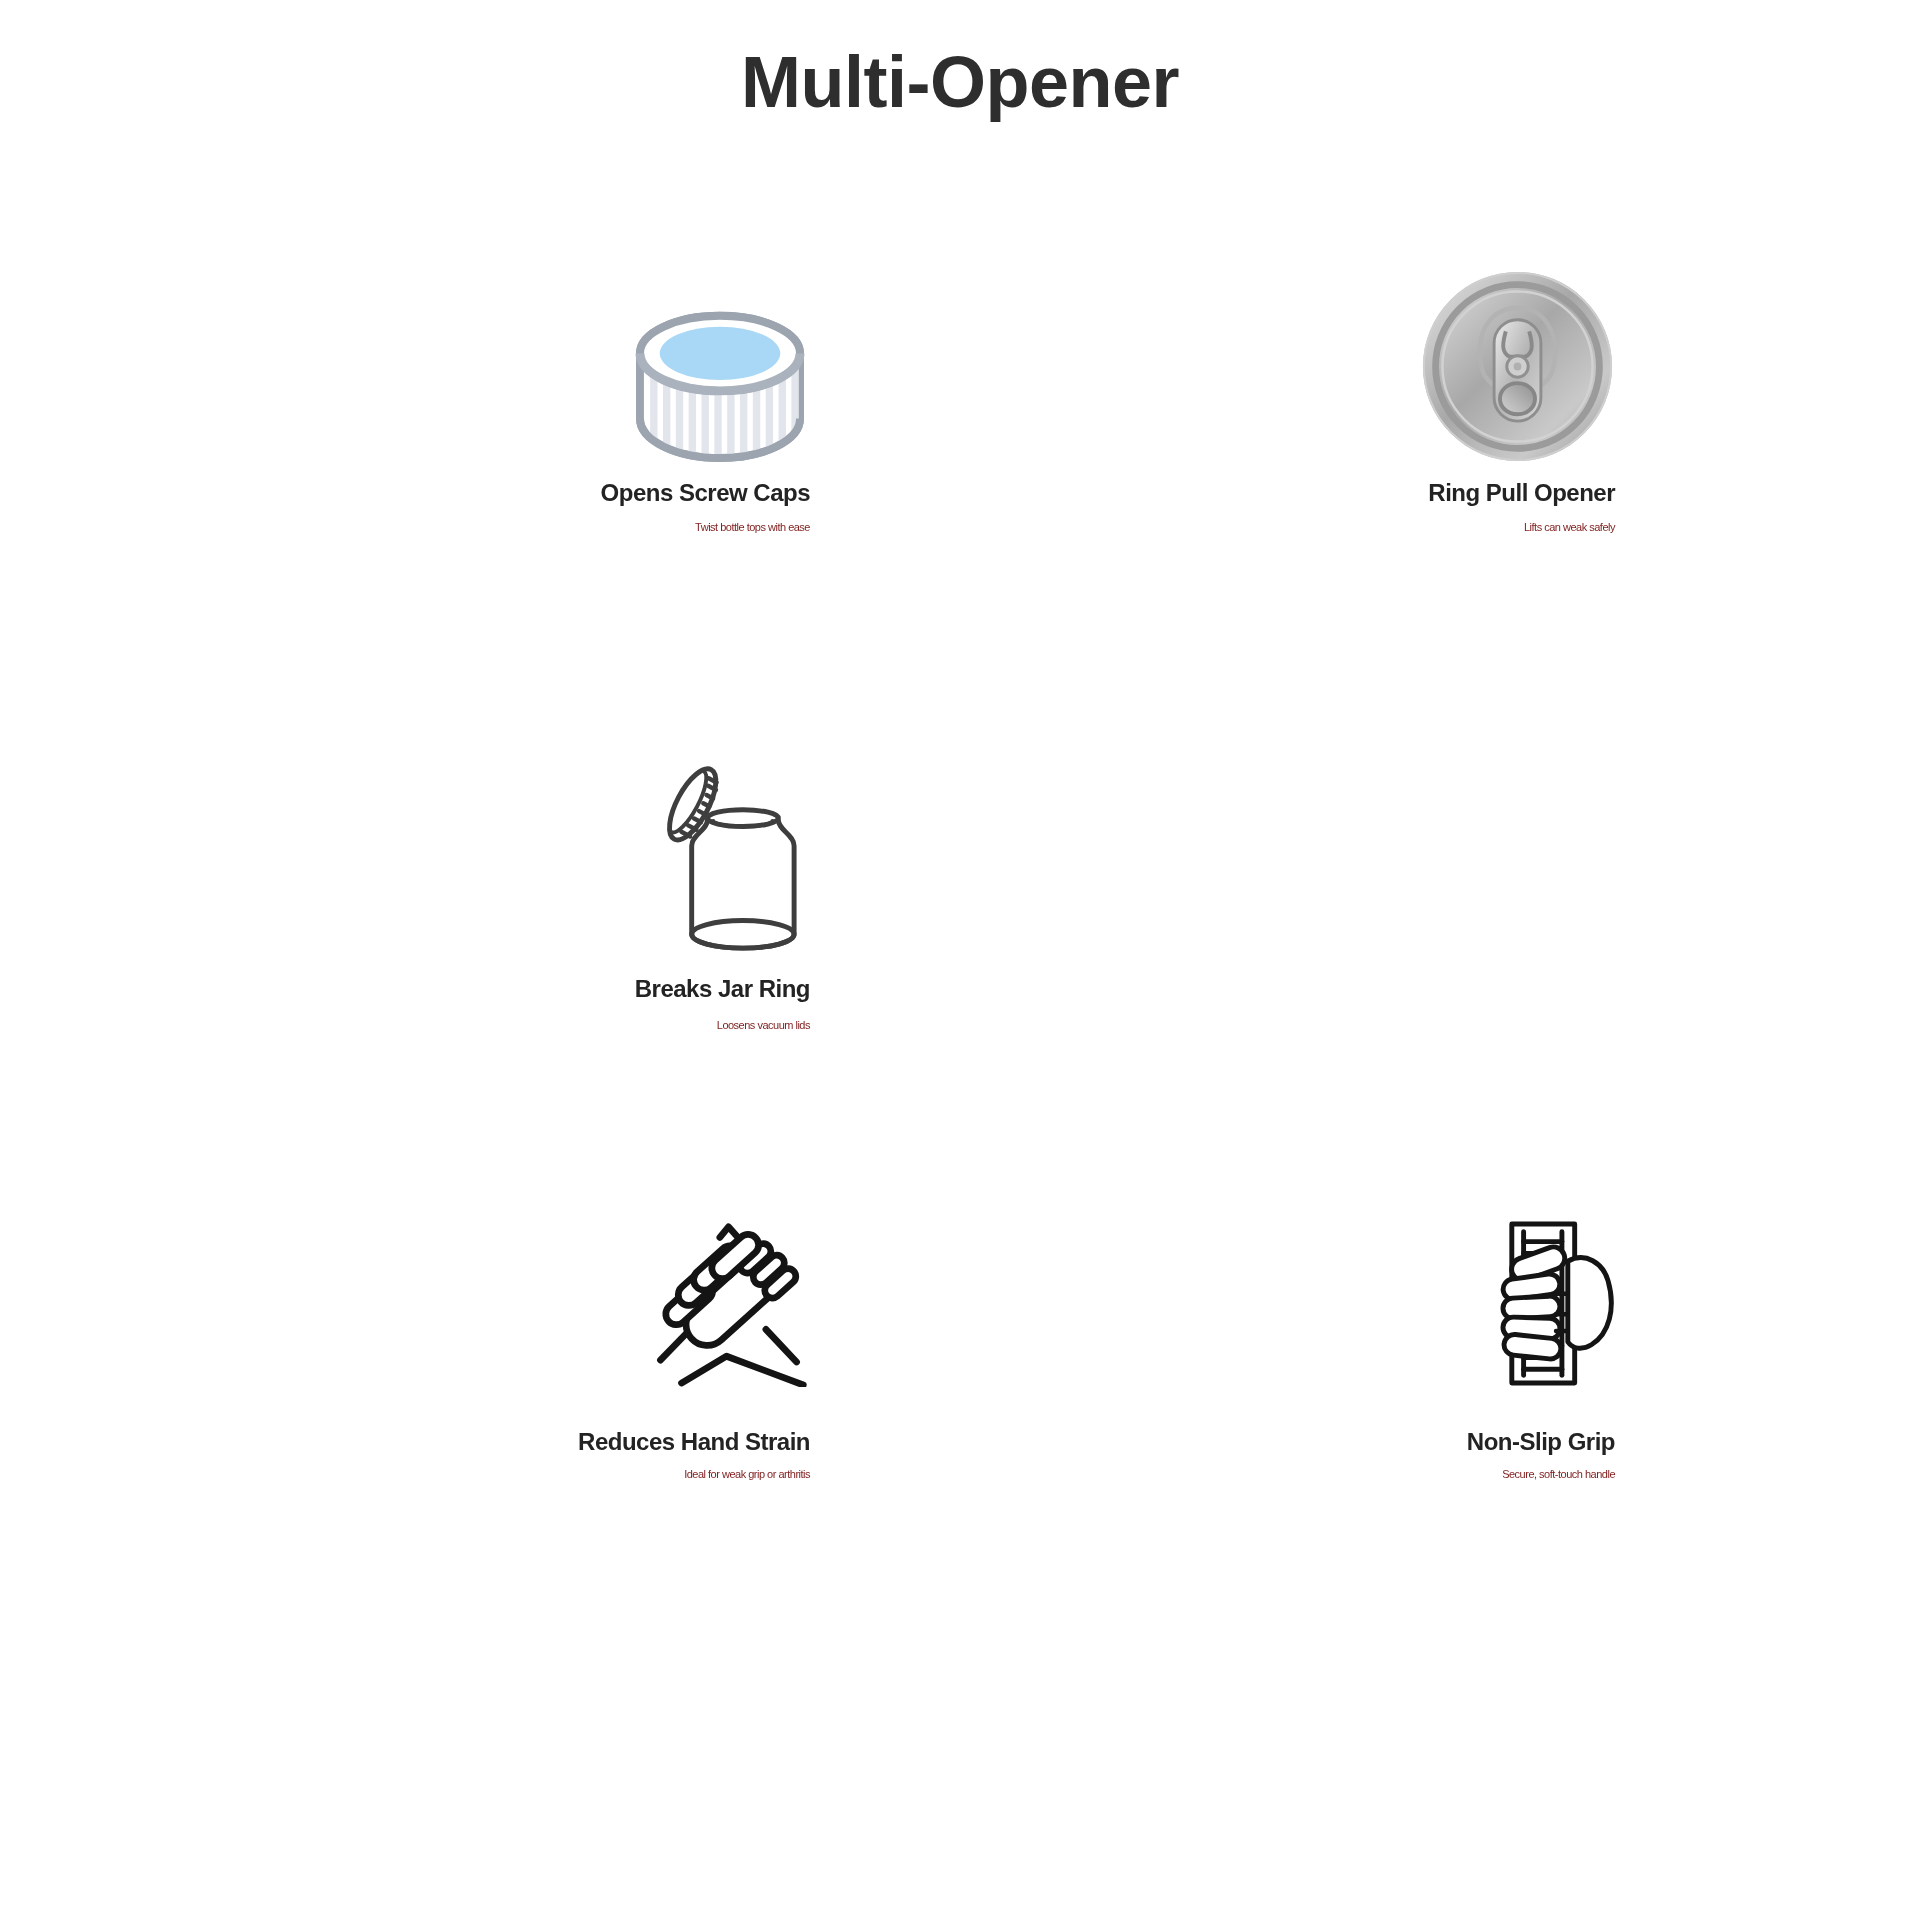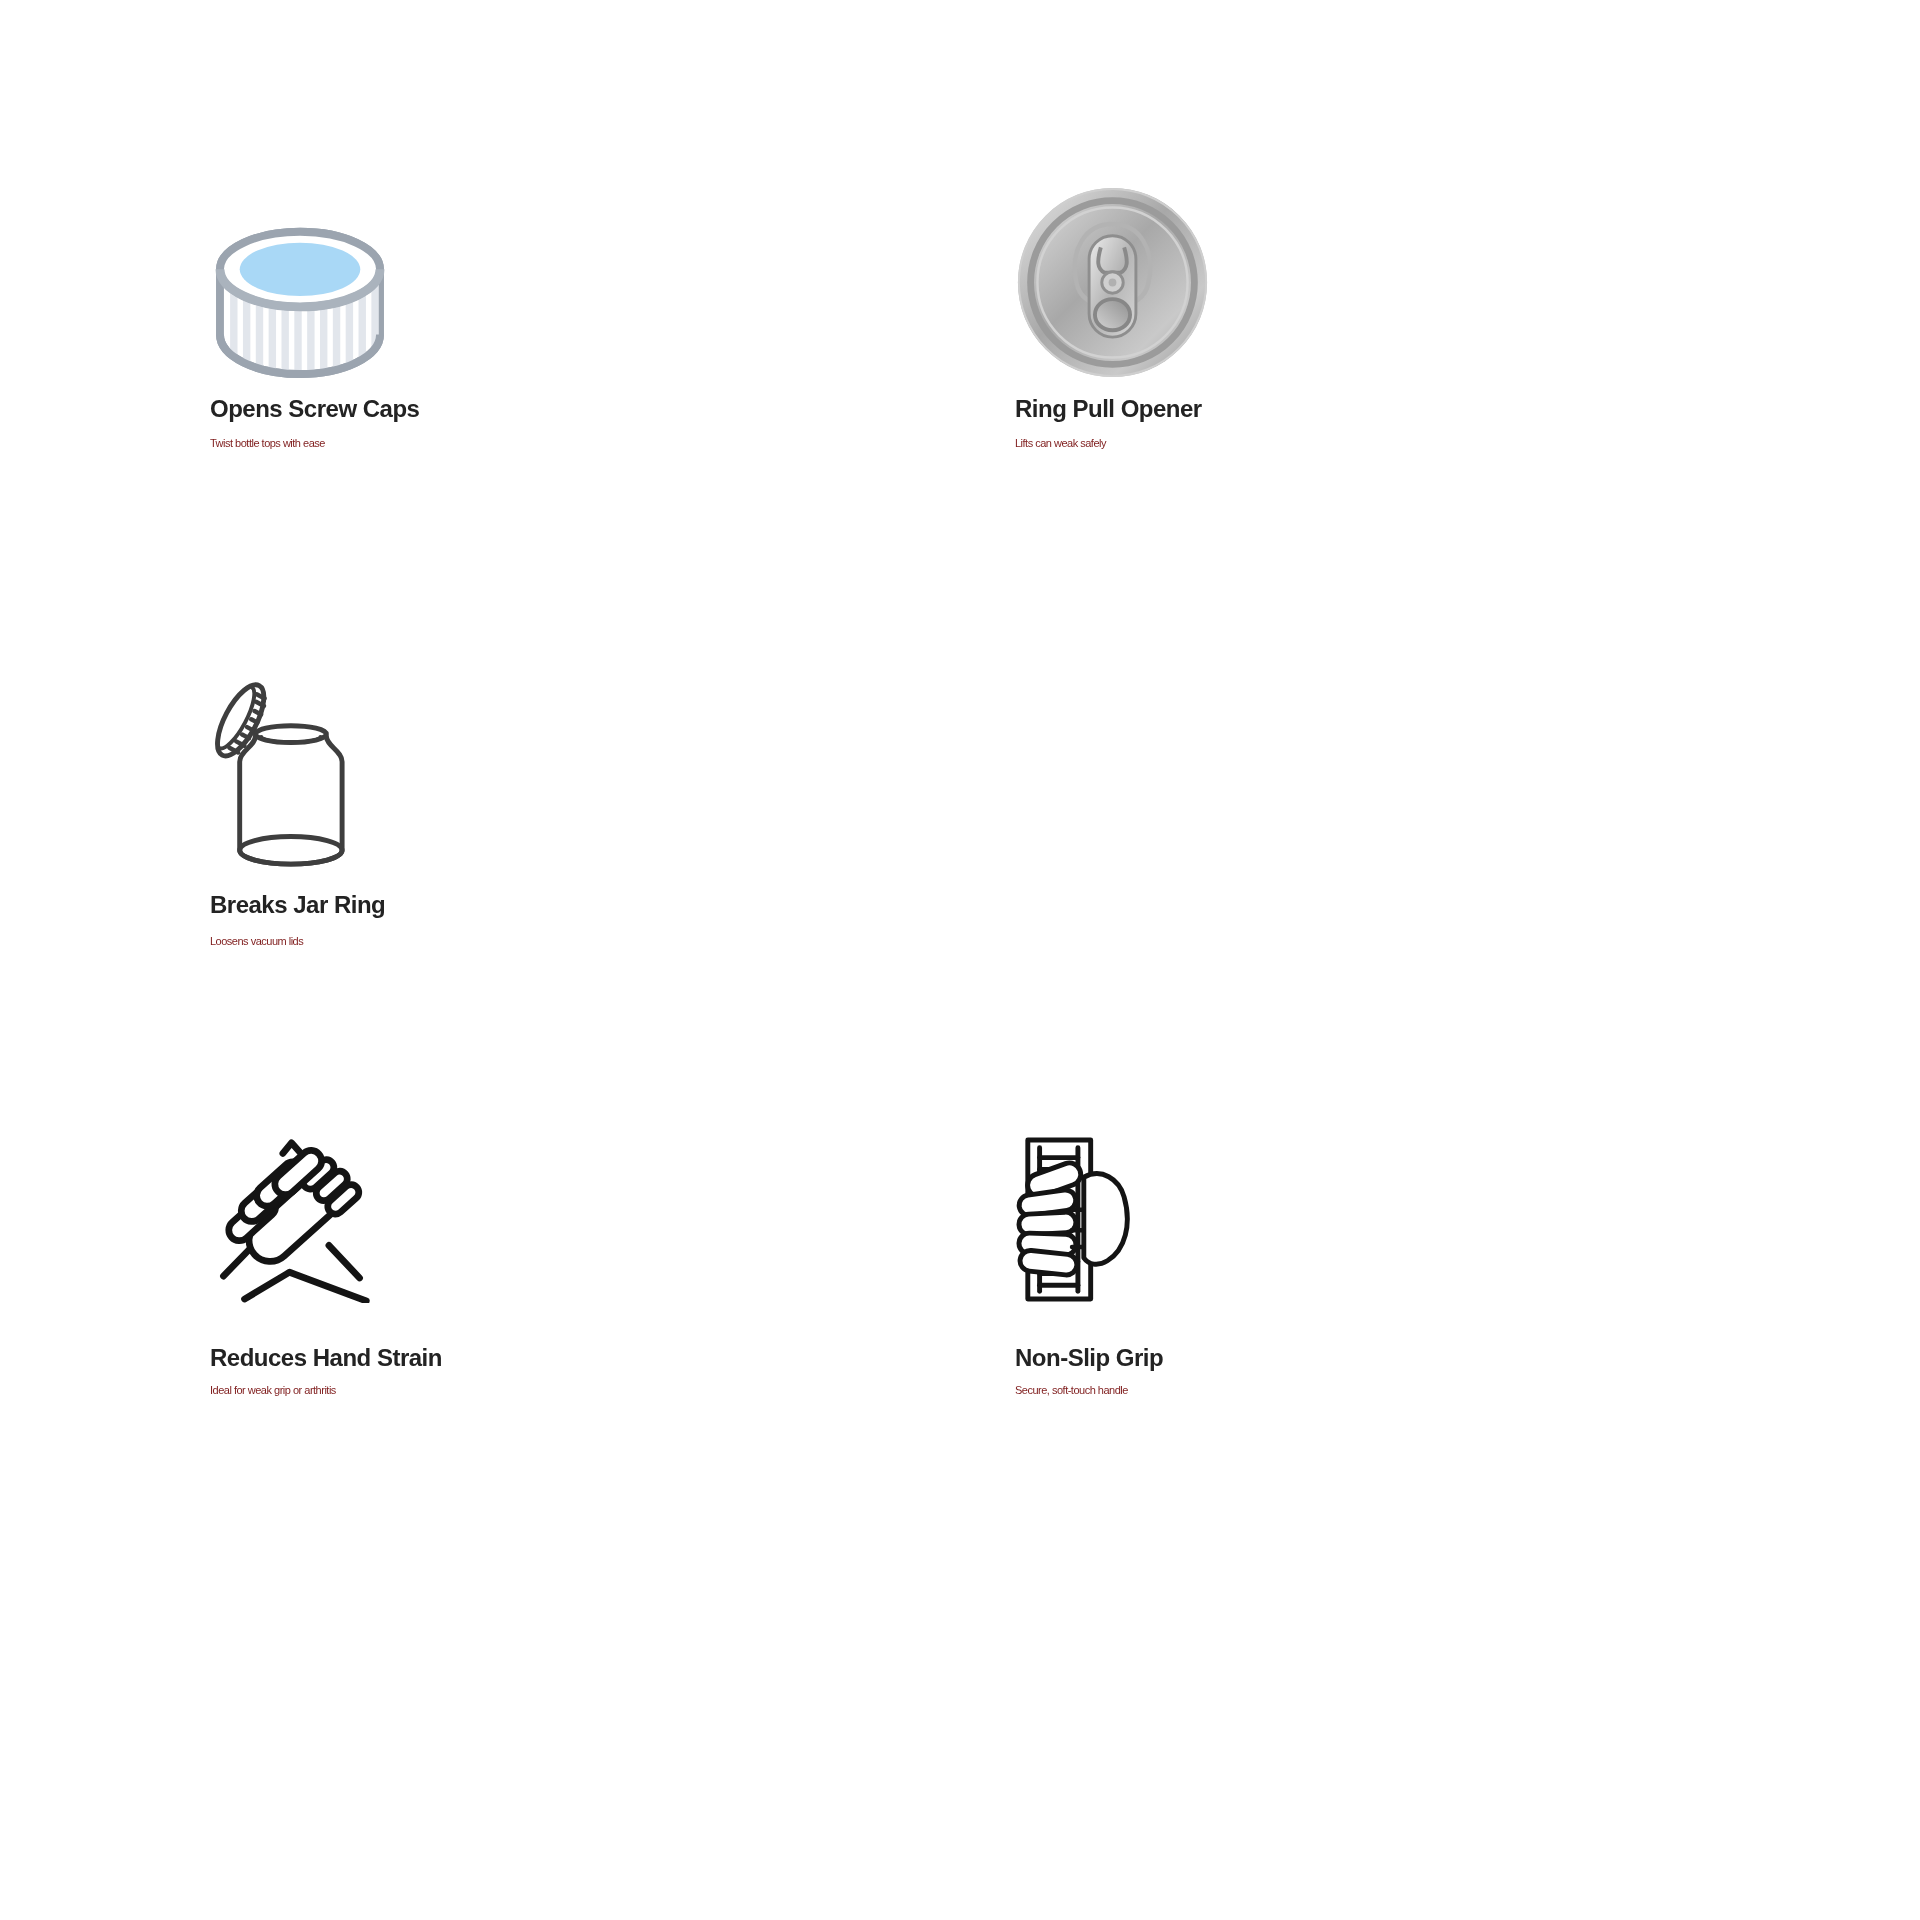--- a/index.html
+++ b/index.html
@@ -5,37 +5,38 @@
   html,body{margin:0;padding:0;background:#ffffff;}
   .page{position:relative;width:1920px;height:1920px;background:#ffffff;overflow:hidden;
         font-family:"Liberation Sans", sans-serif;}
   header{padding-top:40px;text-align:center;}
   h1{margin:0;font-size:72px;line-height:84px;font-weight:700;color:#2e2e2e;letter-spacing:-0.5px;}
   h2{margin:16px 0 0 0;font-size:33px;line-height:40px;font-weight:700;color:#3d3d3d;letter-spacing:-0.2px;}
   .row{display:flex;justify-content:flex-start;margin-left:210px;gap:205px;}
   .row-1{margin-top:145px;}
   .row-2{margin-top:221px;}
   .row-3{margin-top:183px;}
-  .cell{width:600px;display:flex;flex-direction:column;align-items:flex-start;text-align:center;}
+  .cell{width:600px;display:flex;flex-direction:column;align-items:flex-end;text-align:center;}
   .icon-box{height:195px;display:flex;align-items:flex-end;justify-content:center;}
   .row-3 .icon-box{height:168px;}
   .f-title{margin:14px 0 0 0;font-size:24px;line-height:30px;font-weight:700;color:#232323;letter-spacing:-0.5px;}
   .row-2 .f-title{margin-top:20px;}
   .row-3 .f-title{margin-top:40px;}
   .f-sub{margin:8px 0 0 0;font-size:11px;line-height:22px;font-weight:400;color:#7f1d1d;letter-spacing:-0.5px;}
   .row-2 .f-sub{margin-top:10px;}
   .row-3 .f-sub{margin-top:6px;}
   svg{display:block;}
 </style>
 </head>
 <body>
 
 <div class="page">
 
   <header>
+    <h1>Multi-Opener</h1>
   </header>
 
   <div class="row row-1">
 
     <div class="cell">
       <div class="icon-box">
         <svg width="180" height="164" viewBox="0 0 182 166">
           <defs>
               <clipPath id="capBody">
                 <path d="M10 54 A81 38 0 0 1 172 54 L172 120 A81 40 0 0 1 10 120 Z"></path>

